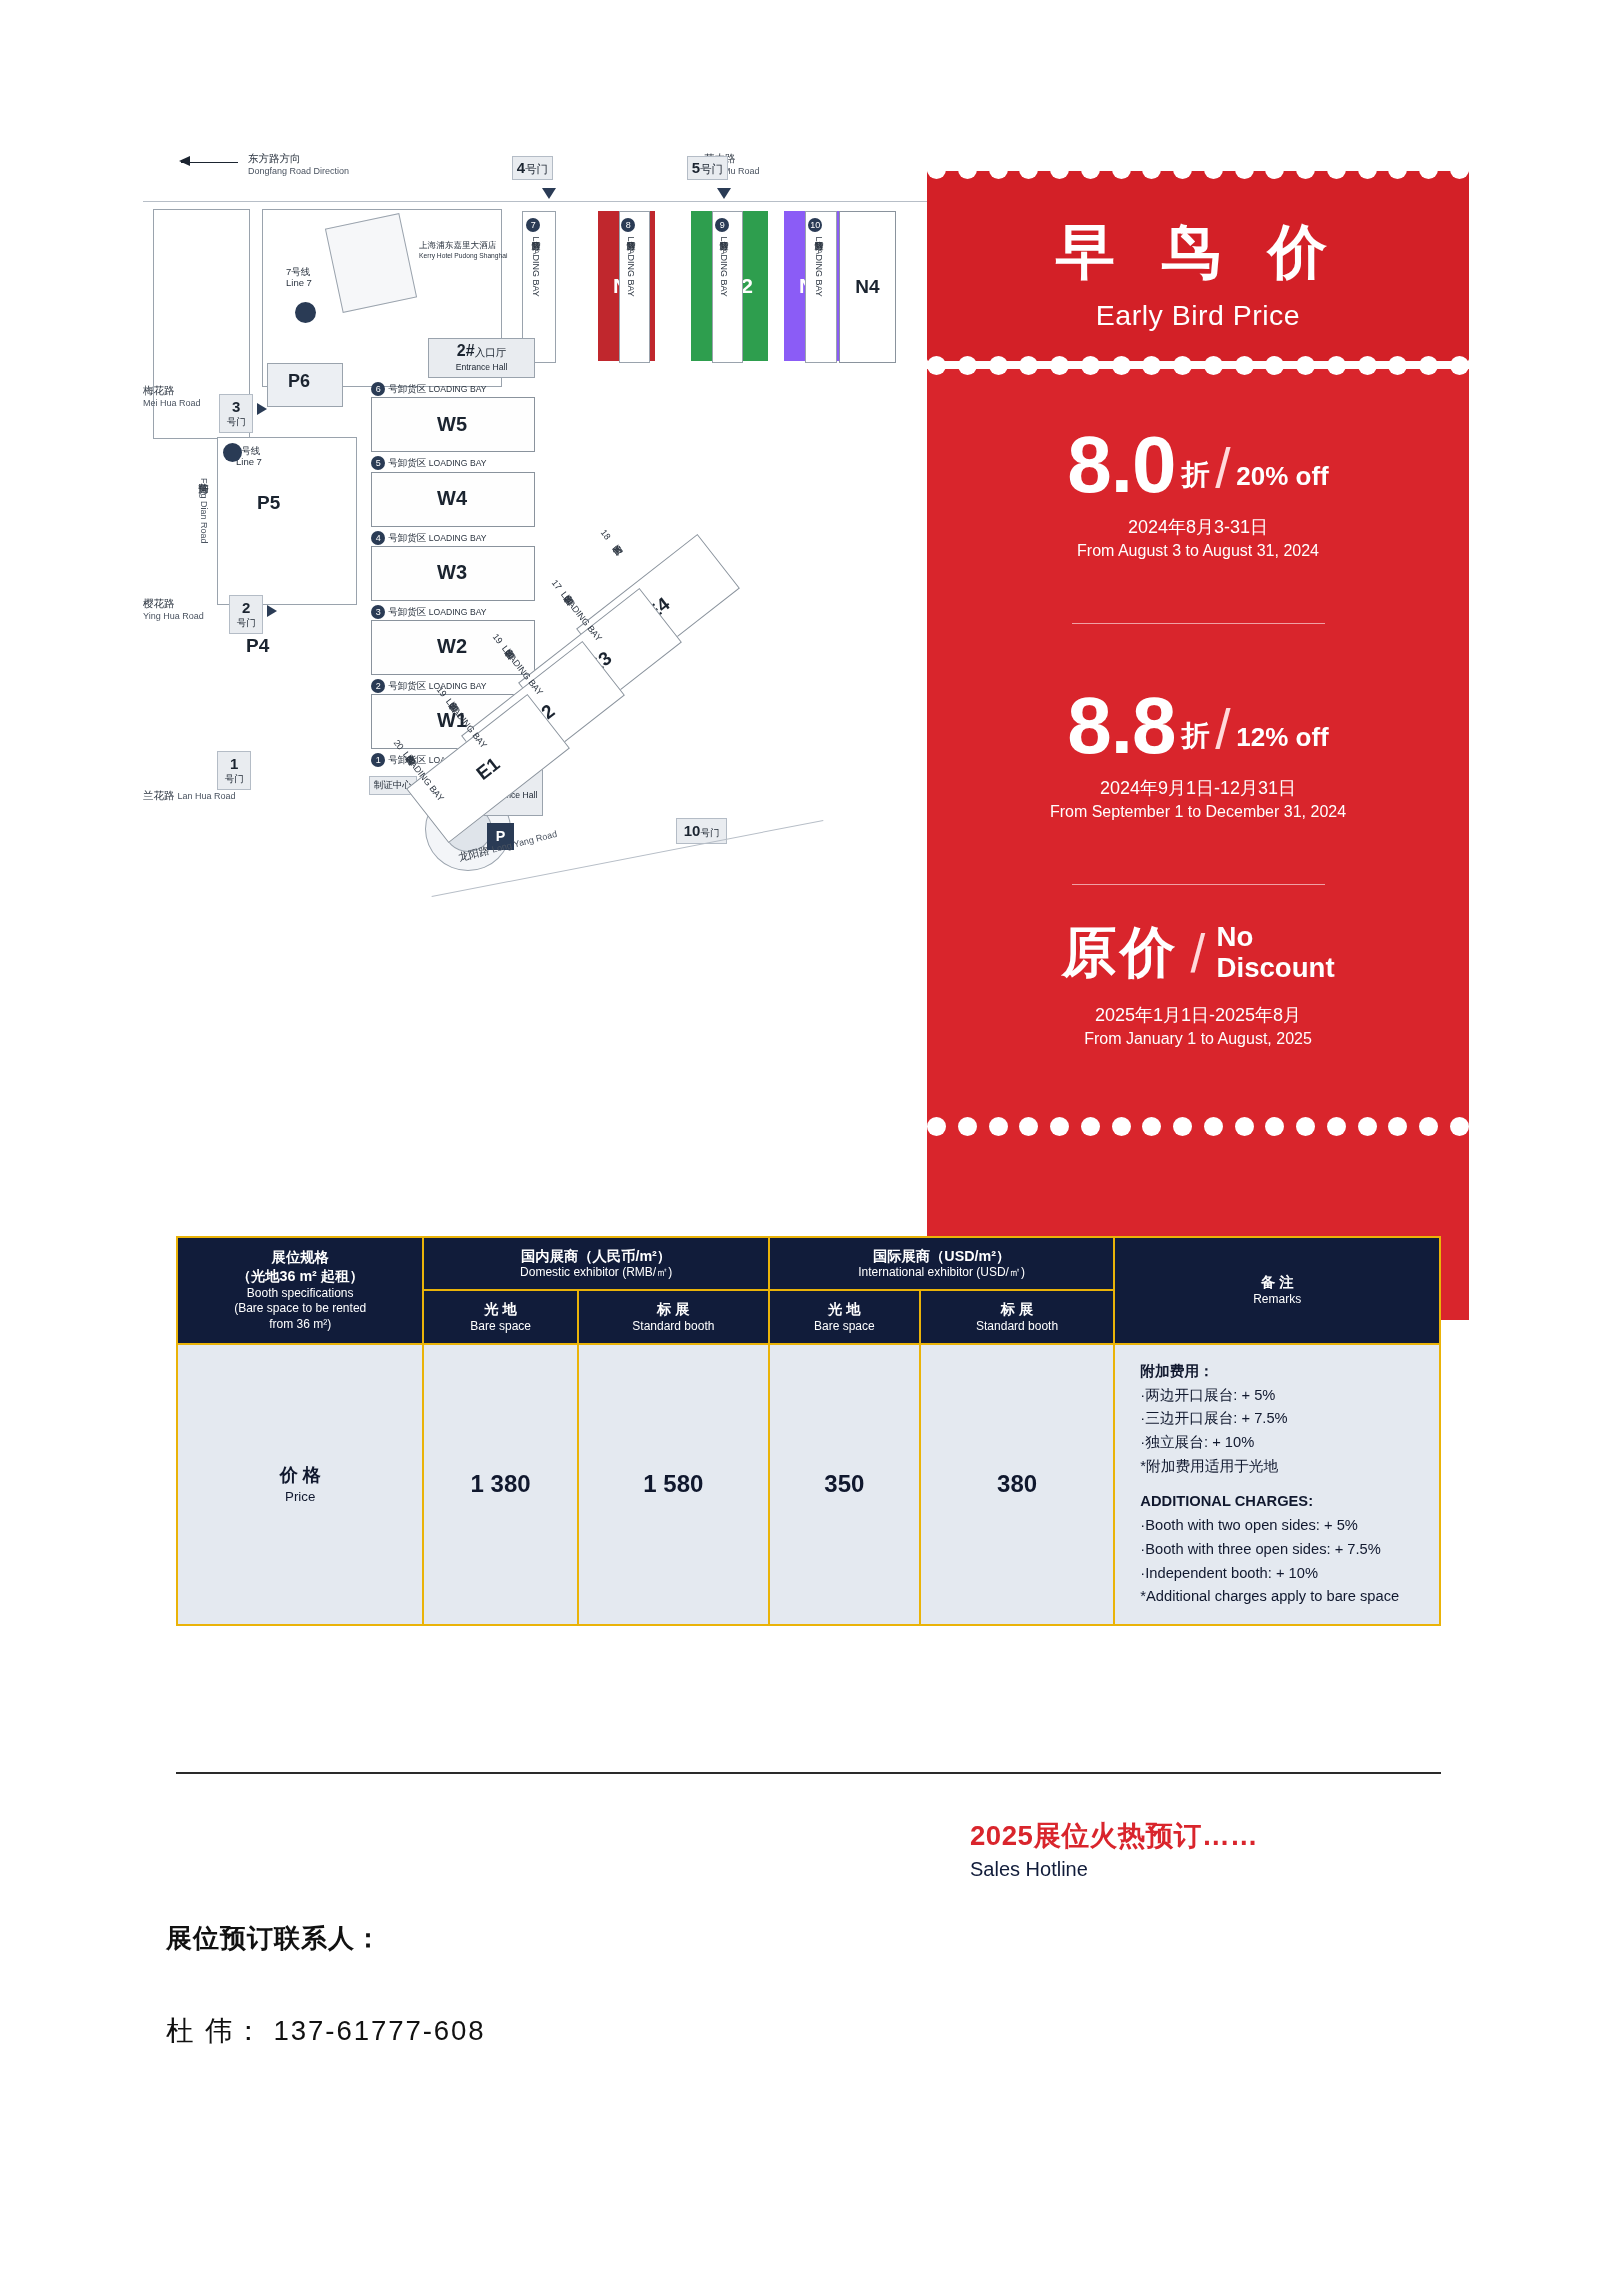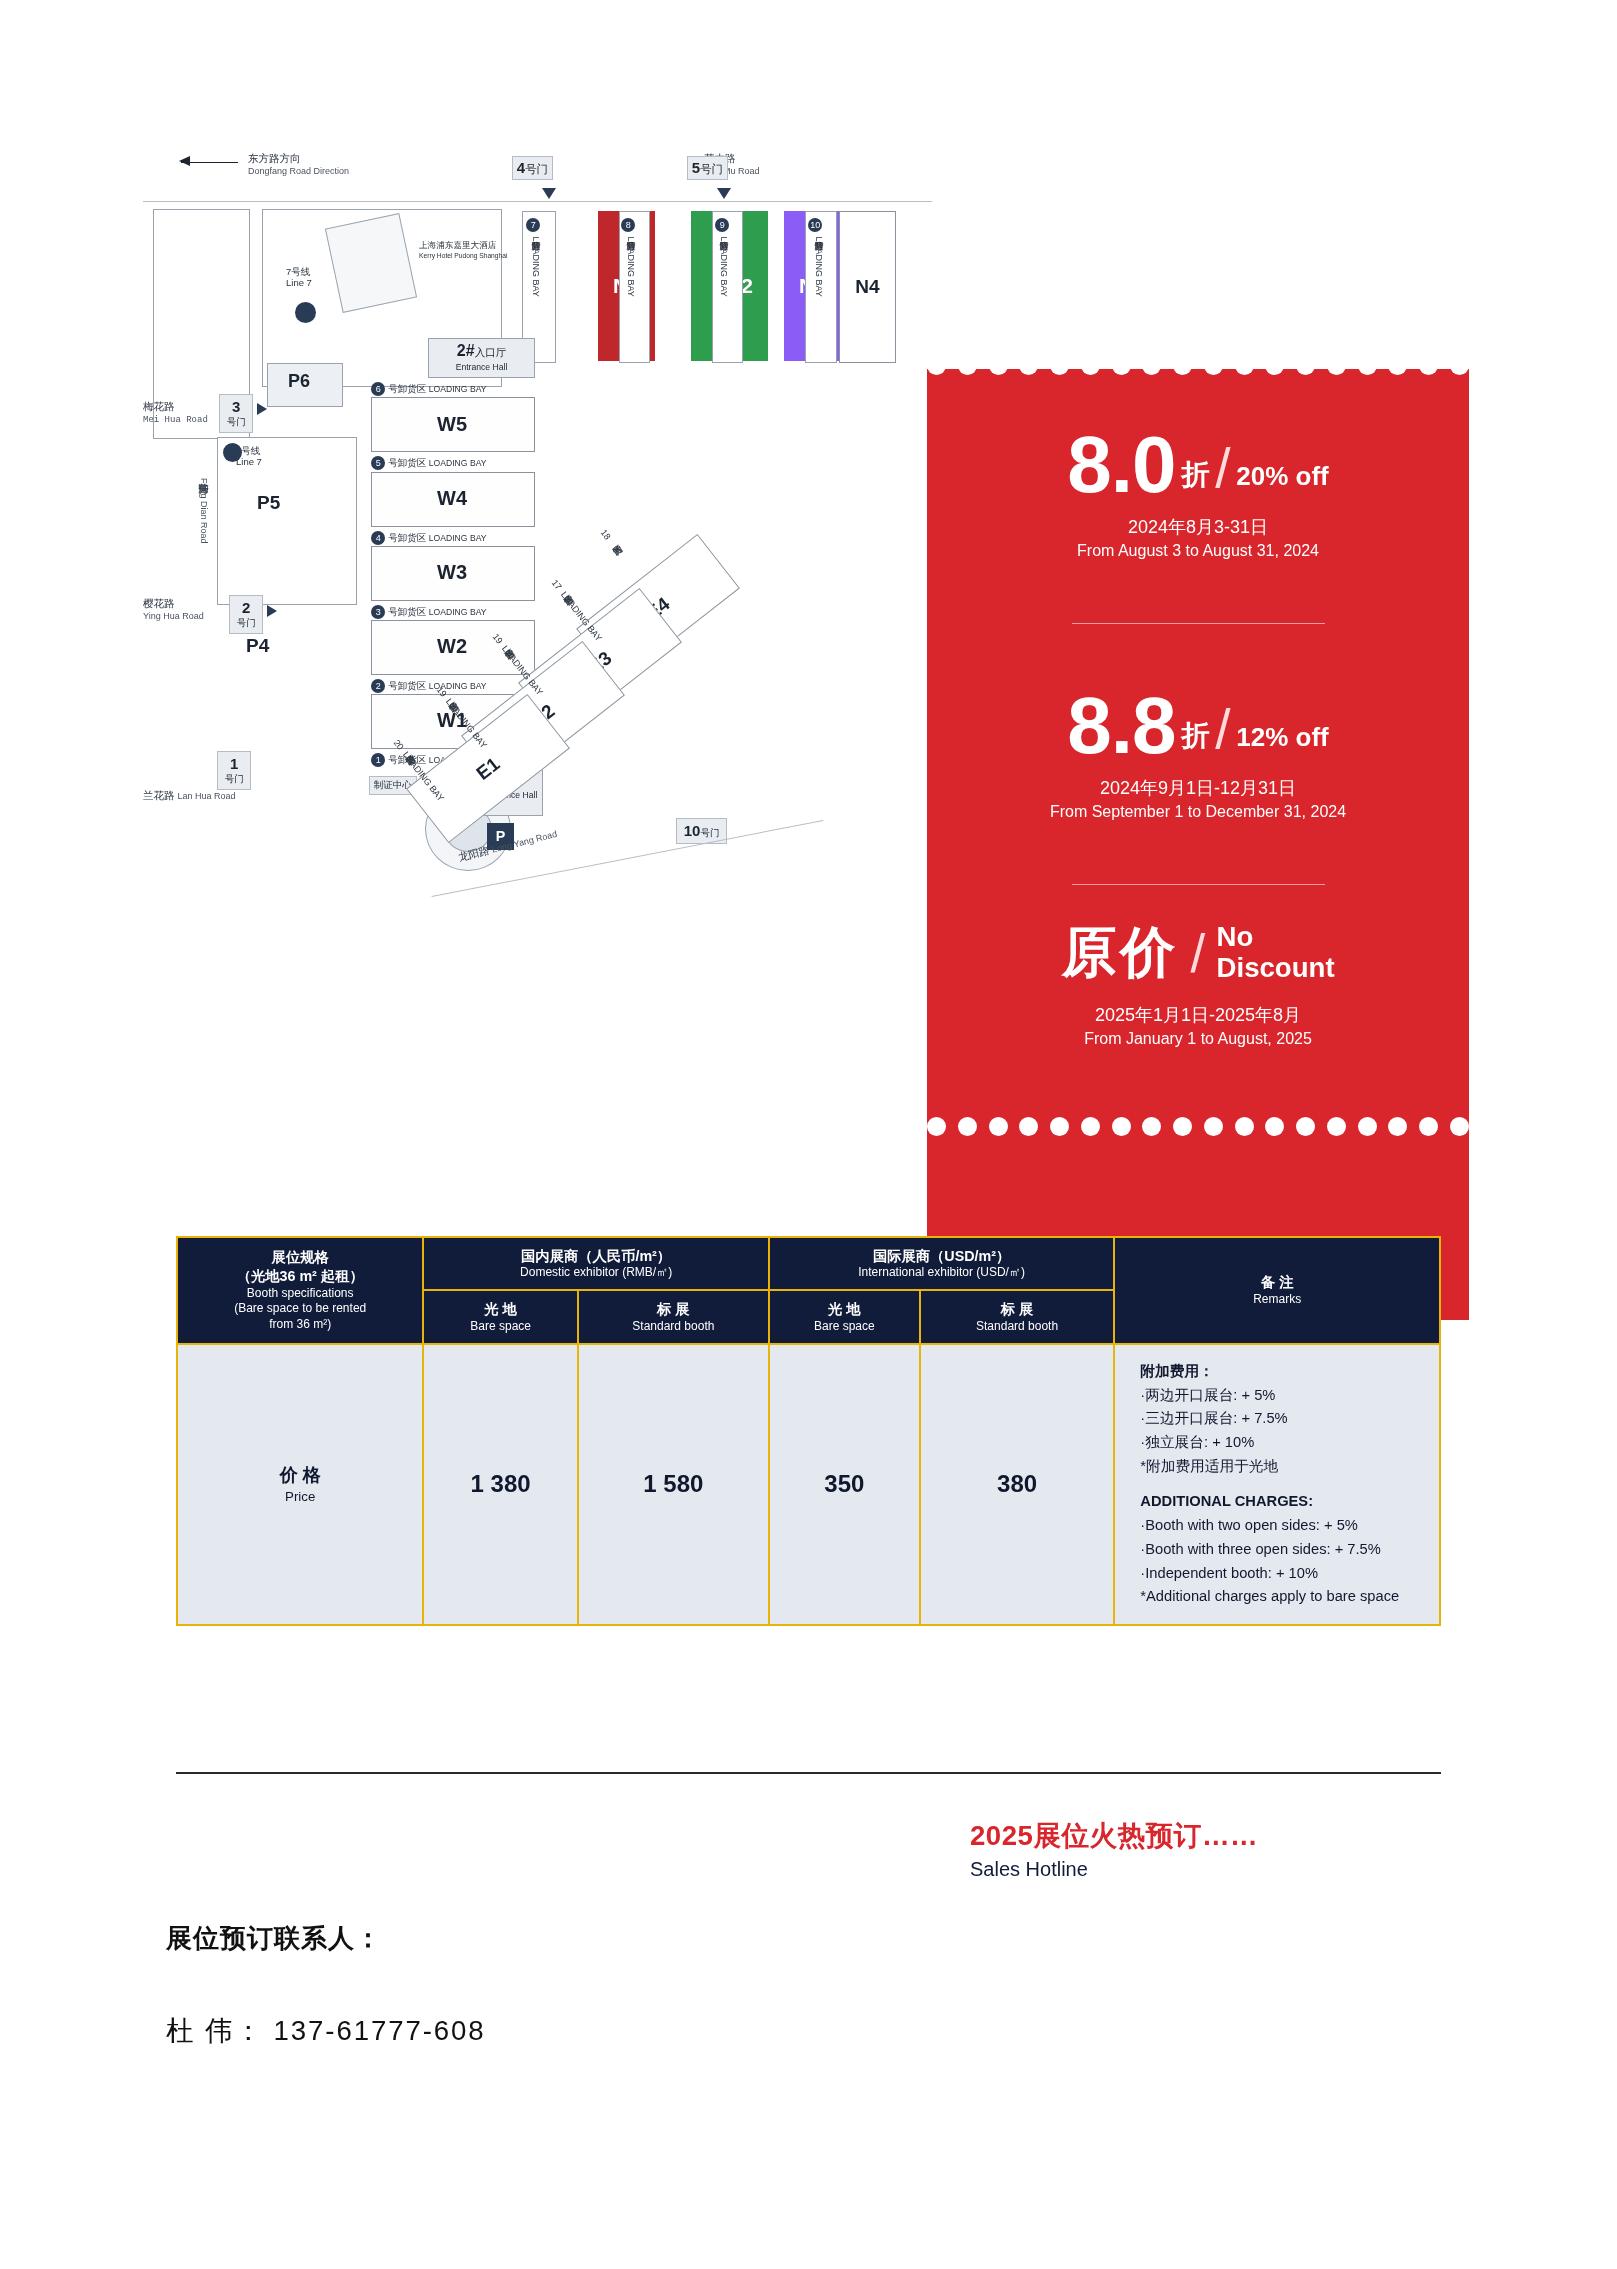--- a/index.html
+++ b/index.html
@@ -480,21 +480,21 @@
   <div class="mp loading-bay" style="left:228px; top:527px;">
     <span class="bay-num">2</span>号卸货区 <span style="font-size:8.6px;">LOADING BAY</span>
   </div>
   <div class="mp hall-grey" style="left:228px; top:542px; width:162px; height:53px;"></div>
   <div class="mp hall-label" style="left:228px; top:557px; width:162px;">W1</div>
 
   <div class="mp loading-bay" style="left:228px; top:601px;">
     <span class="bay-num">1</span>号卸货区 <span style="font-size:8.6px;">LOADING BAY</span>
   </div>
 
-  <div class="mp road-label" style="left:0px; top:249px;font-family:Liberation Mono, monospace;">
+  <div class="mp road-label" style="left:0px; top:232px;">
     <span>梅花路</span><br>
     <span class="en">Mei Hua Road</span>
   </div>
   <div class="mp gate-box" style="left:76px; top:242px; padding:2.9px 6.7px;">
     <span class="gate-num">3</span><br><span style="font-size:9.5px;">号门</span>
   </div>
   <div class="mp" style="left:114px; top:251px; width:0;height:0;border-top:6.7px solid transparent;border-bottom:6.7px solid transparent;border-left:10.5px solid #2a3b55;"></div>
 
   <div class="mp outline" style="left:74px; top:285px; width:138px; height:166px;"></div>
   <div class="mp metro" style="left:93px; top:293px;">
@@ -559,20 +559,24 @@
     <span class="gate-num">10</span><span style="font-size:9.5px;">号门</span>
   </div>
   <div class="mp road-label" style="left:314px; top:687px; transform:rotate(-14deg);">
     <span>龙阳路</span>
     <span class="en">Long Yang Road</span>
   </div>
   <div class="mp" style="left:285px; top:706px; width:399px; height:1.4px; background:#b7bec7; transform:rotate(-11deg);"></div>
 </div>
 
 <div id="coupon">
+  <div class="coupon-top">
+    <div class="coupon-title-cn">早 鸟 价</div>
+    <div class="coupon-title-en">Early Bird Price</div>
+  </div>
 
   <div class="scallop-top">
     <i></i>
       <i></i>
       <i></i>
       <i></i>
       <i></i>
       <i></i>
       <i></i>
       <i></i>

